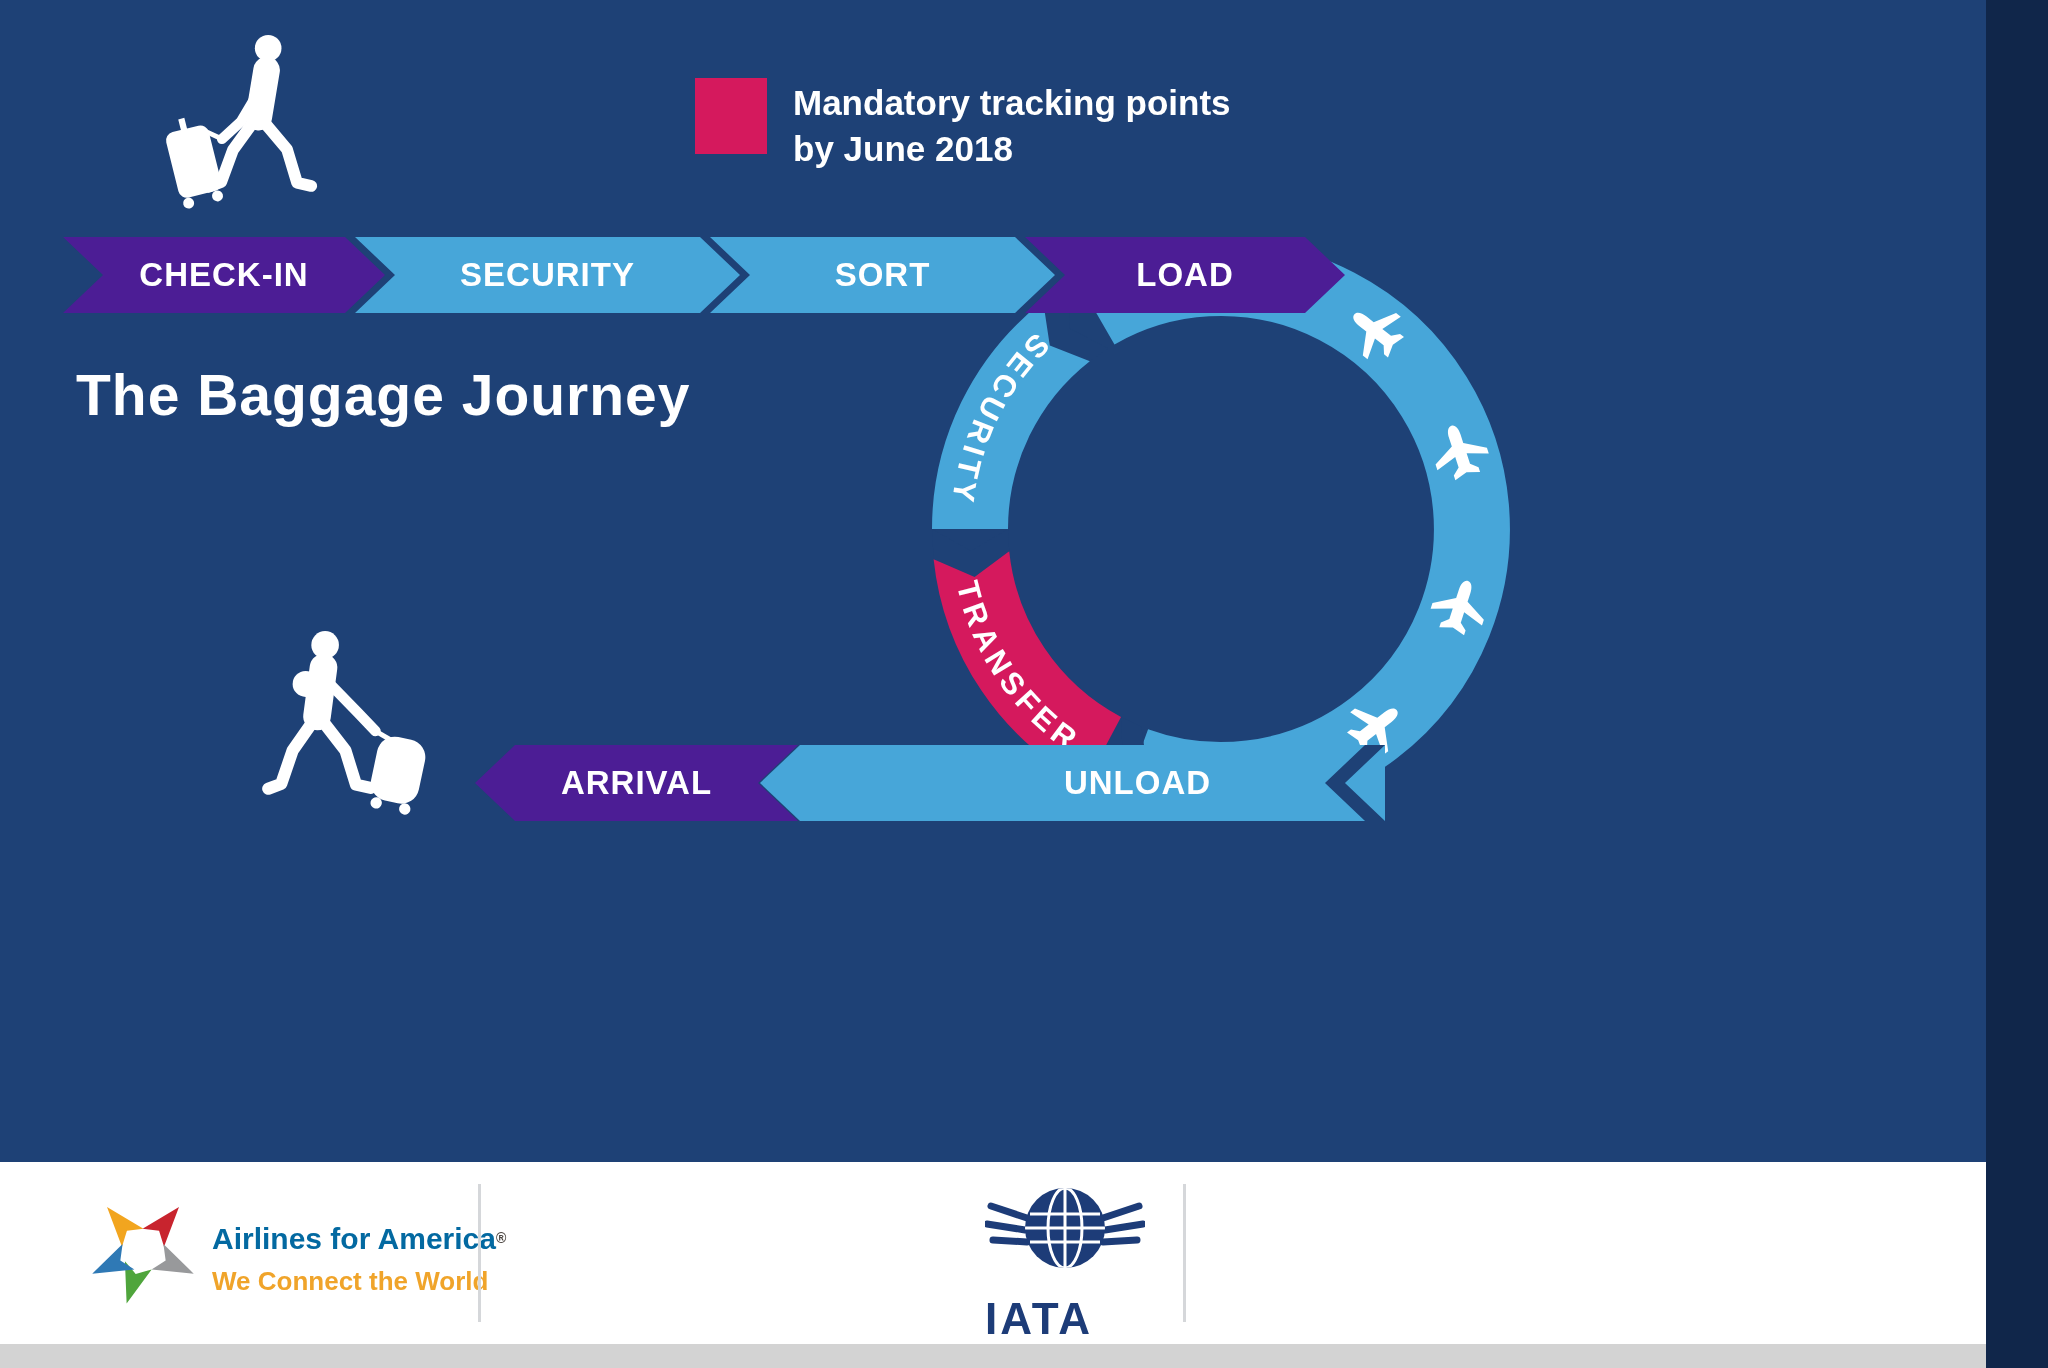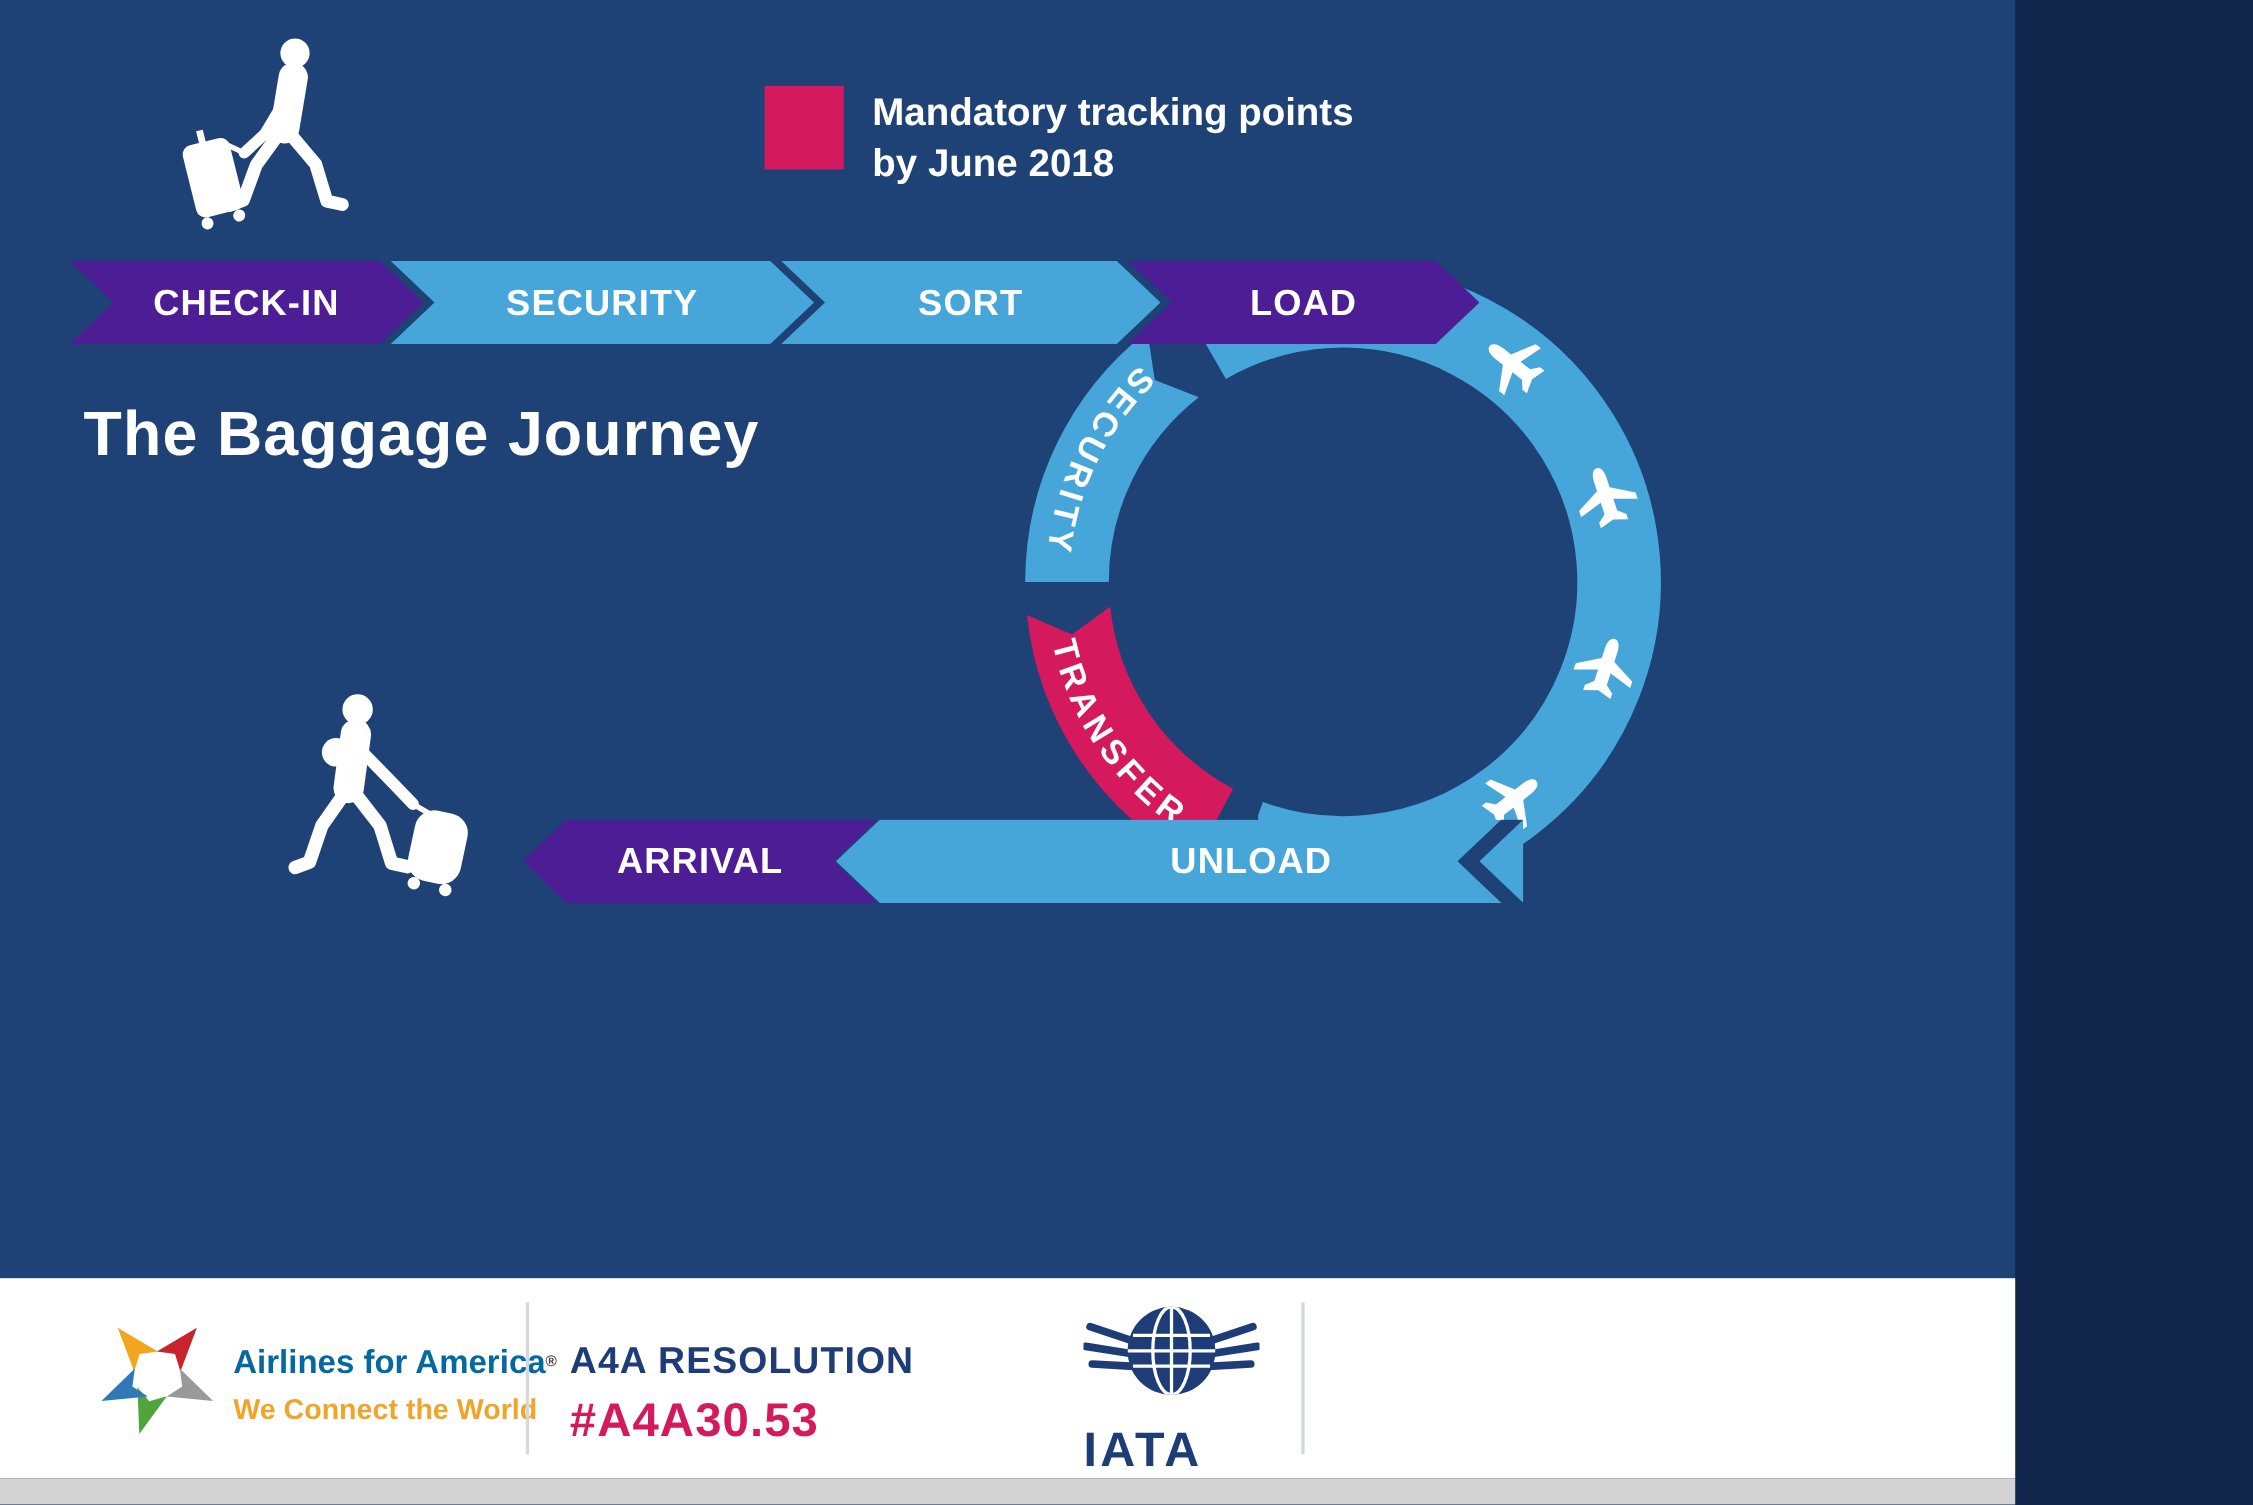--- a/index.html
+++ b/index.html
@@ -1,17 +1,17 @@
 <!DOCTYPE html>
 <html><head>
 <meta charset="utf-8">
 <style>
   html,body{margin:0;padding:0;background:#10264a;}
   .stage{
-    position:relative;width:1832px;height:1368px;overflow:hidden;
+    position:relative;width:1986px;height:1368px;overflow:hidden;
     background:#1e4176;font-family:"Liberation Sans",sans-serif;
   }
   
   .legend{position:absolute;left:695px;top:78px;display:flex;gap:26px;align-items:flex-start;}
   .legend-swatch{width:72px;height:76px;background:#d5195d;}
   .legend-text{color:#ffffff;font-size:35px;font-weight:bold;line-height:1.3;padding-top:2px;}
   
   .main-title{position:absolute;left:76px;top:362px;color:#ffffff;font-size:57px;font-weight:bold;letter-spacing:1px;}
   
   .band{position:absolute;height:76px;display:flex;align-items:center;justify-content:center;
@@ -180,24 +180,20 @@
 
     <div class="abs" style="left:212px;top:60px;">
       <div>
         <span class="a4a-name">Airlines for America</span><span class="a4a-reg">®</span>
       </div>
       <div class="a4a-tagline">We Connect the World</div>
     </div>
 
     <div class="abs v-divider" style="left:478px;top:22px;"></div>
 
-    <div class="abs" style="left:518px;top:56px;">
-      <div class="res-label">A4A RESOLUTION</div>
-      <div class="res-number">#A4A30.53</div>
-    </div>
 
     <svg class="abs" style="left:985px;top:14px;" width="160" height="112" viewBox="0 0 160 112">
       <defs>
           <clipPath id="globe-clip">
             <circle cx="80" cy="52" r="40"></circle>
           </clipPath>
         </defs>
 
       <g stroke="#1d3c78" stroke-width="7" stroke-linecap="round">
         <line x1="42" y1="42" x2="6" y2="30"></line>

